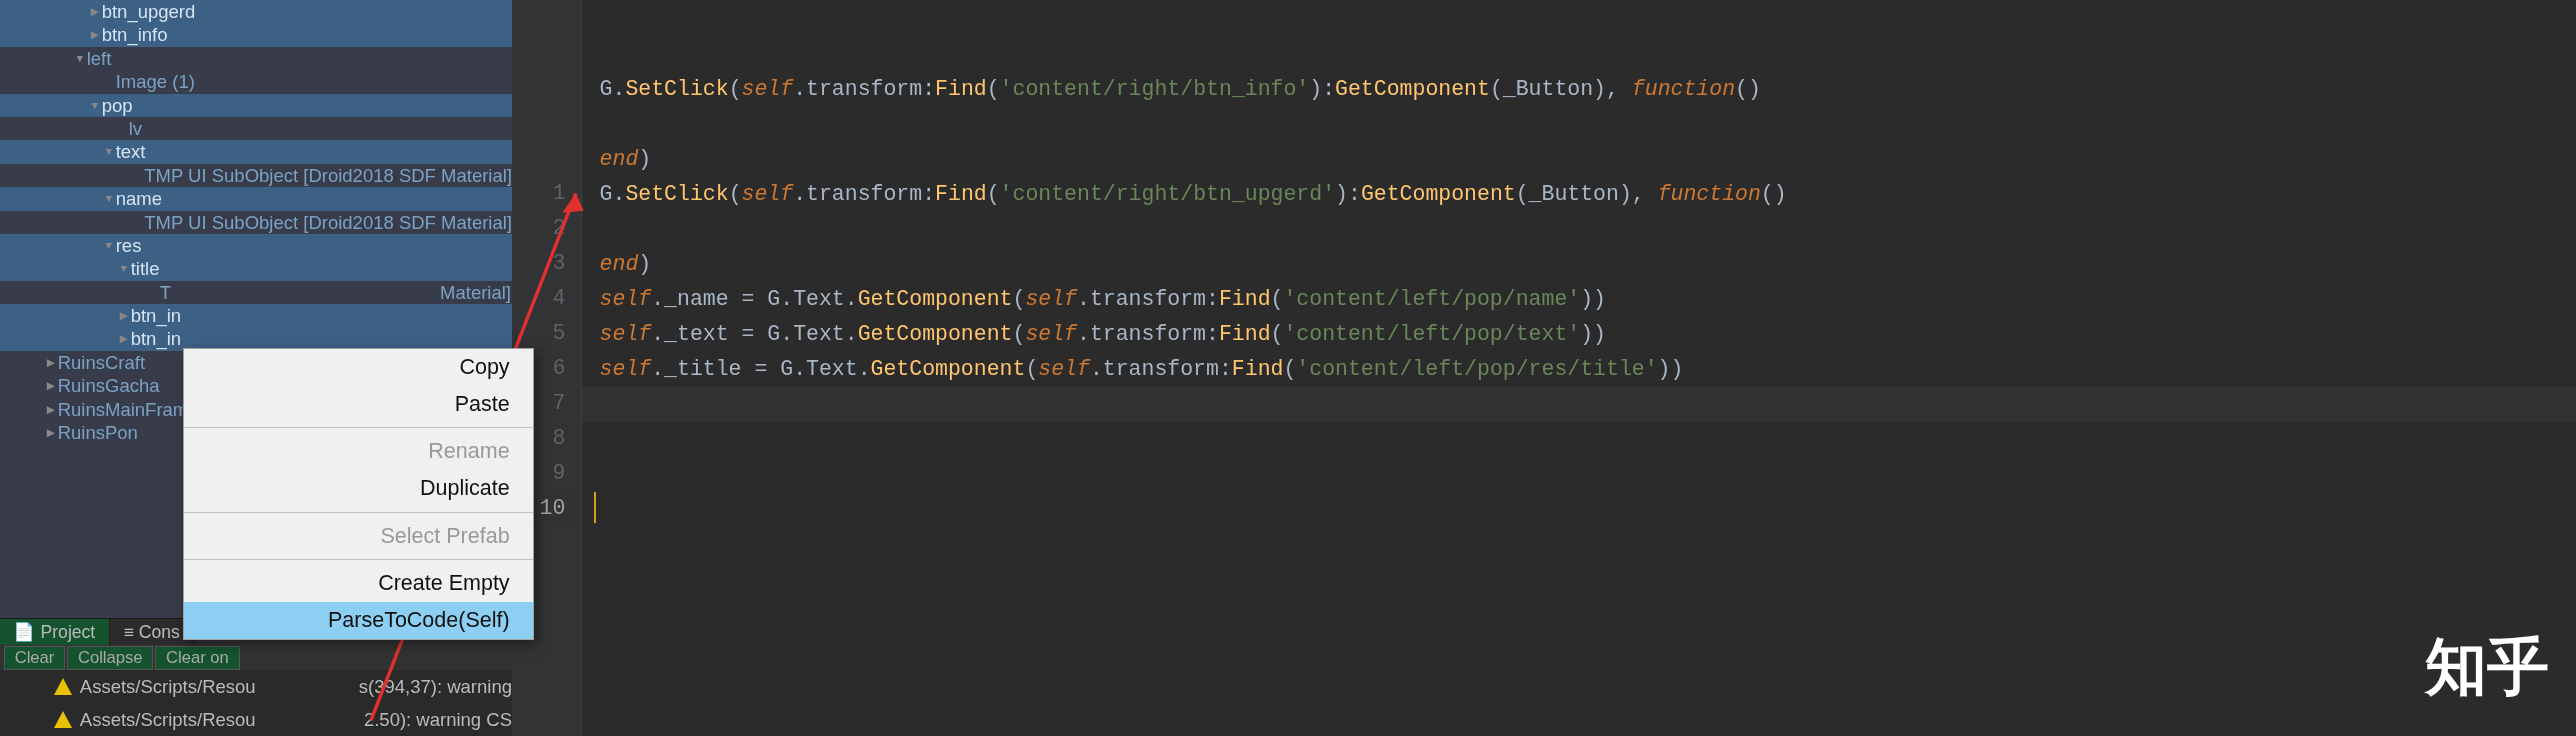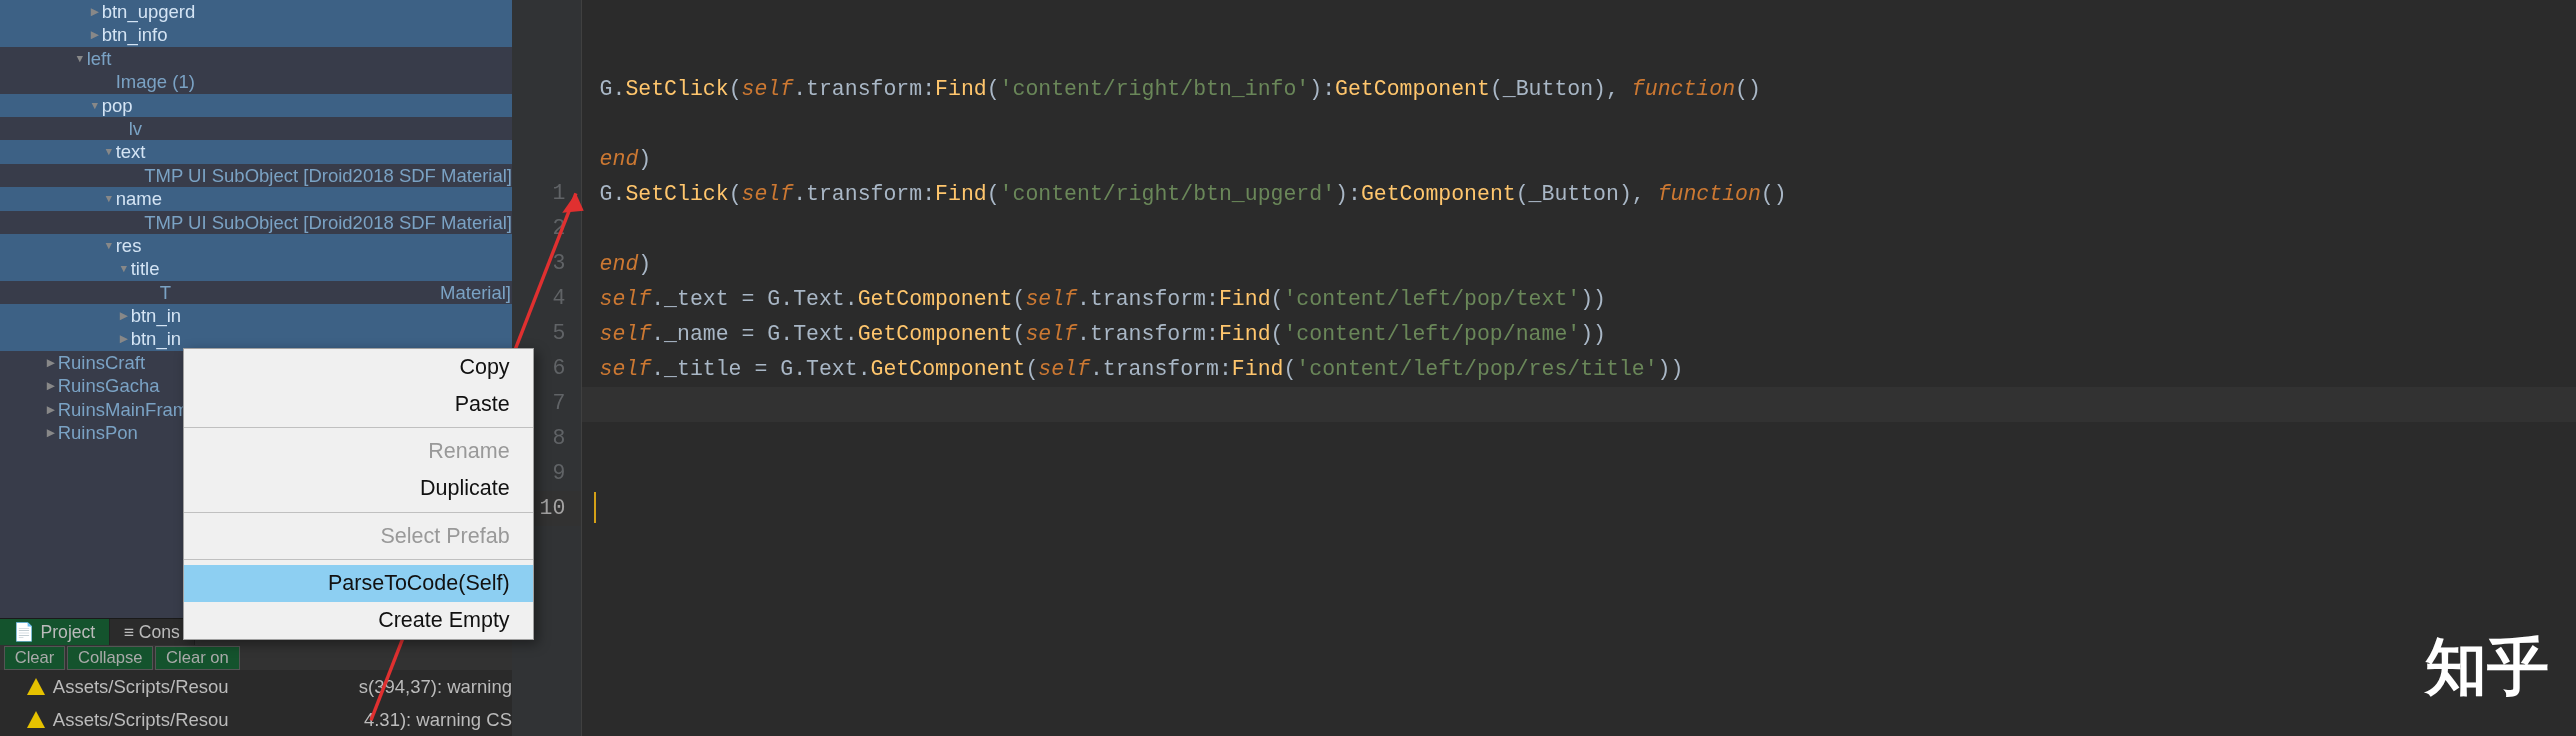--- a/index.html
+++ b/index.html
@@ -58,24 +58,25 @@
   font-size: 16.6px;
   font-family: "Segoe UI", Arial, sans-serif;
 }
 .tool-btn { padding: 1px 9.8px; background: #14532d; border: 1px solid #555; }
 .console-rows { background: #2a2a2a; }
 .console-row {
   height: 33px;
   display: flex;
   align-items: center;
   gap: 7.8px;
-  padding-left: 27px;
+  padding-left: 13px;
   color: #bbb;
   font-size: 18.5px;
   font-family: "Segoe UI", Arial, sans-serif;
+  margin-left: 41px;
 }
 .warn-icon {
   width: 0; height: 0;
   border-left: 9.8px solid transparent;
   border-right: 9.8px solid transparent;
   border-bottom: 17.6px solid #e6c200;
   position: relative;
 }
 .context-menu {
   position: absolute;
@@ -273,35 +274,35 @@
     </div>
     <div class="console-rows">
       <div class="console-row">
         <div class="warn-icon"></div>
         <span>Assets/Scripts/Resou</span>
         <span style="margin-left:auto">s(394,37): warning</span>
       </div>
       <div class="console-row">
         <div class="warn-icon"></div>
         <span>Assets/Scripts/Resou</span>
-        <span style="margin-left:auto">4.31): warning CS</span>
+        <span style="margin-left:auto">2.50): warning CS</span>
       </div>
     </div>
 
     <div class="context-menu">
       <div class="menu-item">Copy</div>
       <div class="menu-item">Paste</div>
       <div class="menu-sep"></div>
       <div class="menu-item disabled">Rename</div>
       <div class="menu-item">Duplicate</div>
       <div class="menu-sep"></div>
       <div class="menu-item disabled">Select Prefab</div>
       <div class="menu-sep"></div>
+      <div class="menu-item">Create Empty</div>
       <div class="menu-item highlight">ParseToCode(Self)</div>
-      <div class="menu-item">Create Empty</div>
     </div>
   </div>
 
   <div class="right-panel">
     <div class="right-wrap">
       <div class="gutter" id="gutter">
           <div class="ln">1</div>
           <div class="ln">2</div>
           <div class="ln">3</div>
           <div class="ln">4</div>
@@ -313,22 +314,22 @@
           <div class="ln current">10</div>
         </div>
       <div class="code-area" id="code">
         <div class="caret-mark"></div>
       <div class="code-line"><span class="ident">G</span><span class="ident">.</span><span class="fn">SetClick</span><span class="ident">(</span><span class="kw-self">self</span><span class="ident">.transform:</span><span class="fn">Find</span><span class="ident">(</span><span class="str">'content/right/btn_info'</span><span class="ident">):</span><span class="fn">GetComponent</span><span class="ident">(_Button), </span><span class="kw-self">function</span><span class="ident">()</span></div>
           <div class="code-line"></div>
           <div class="code-line"><span class="kw-self">end</span><span class="ident">)</span></div>
           <div class="code-line"><span class="ident">G</span><span class="ident">.</span><span class="fn">SetClick</span><span class="ident">(</span><span class="kw-self">self</span><span class="ident">.transform:</span><span class="fn">Find</span><span class="ident">(</span><span class="str">'content/right/btn_upgerd'</span><span class="ident">):</span><span class="fn">GetComponent</span><span class="ident">(_Button), </span><span class="kw-self">function</span><span class="ident">()</span></div>
           <div class="code-line"></div>
           <div class="code-line"><span class="kw-self">end</span><span class="ident">)</span></div>
+          <div class="code-line"><span class="kw-self">self</span><span class="ident">._name = G.Text.</span><span class="fn">GetComponent</span><span class="ident">(</span><span class="kw-self">self</span><span class="ident">.transform:</span><span class="fn">Find</span><span class="ident">(</span><span class="str">'content/left/pop/name'</span><span class="ident">))</span></div>
           <div class="code-line"><span class="kw-self">self</span><span class="ident">._text = G.Text.</span><span class="fn">GetComponent</span><span class="ident">(</span><span class="kw-self">self</span><span class="ident">.transform:</span><span class="fn">Find</span><span class="ident">(</span><span class="str">'content/left/pop/text'</span><span class="ident">))</span></div>
-          <div class="code-line"><span class="kw-self">self</span><span class="ident">._name = G.Text.</span><span class="fn">GetComponent</span><span class="ident">(</span><span class="kw-self">self</span><span class="ident">.transform:</span><span class="fn">Find</span><span class="ident">(</span><span class="str">'content/left/pop/name'</span><span class="ident">))</span></div>
           <div class="code-line"><span class="kw-self">self</span><span class="ident">._title = G.Text.</span><span class="fn">GetComponent</span><span class="ident">(</span><span class="kw-self">self</span><span class="ident">.transform:</span><span class="fn">Find</span><span class="ident">(</span><span class="str">'content/left/pop/res/title'</span><span class="ident">))</span></div>
           <div class="code-line current"></div>
         </div>
     </div>
   </div>
 </div>
 
 <svg class="red-arrow" viewBox="0 0 2639 754" width="2576" height="736">
   <line x1="380" y1="738" x2="590" y2="198"></line>
   <polygon points="590,198 576,218 598,216"></polygon>

